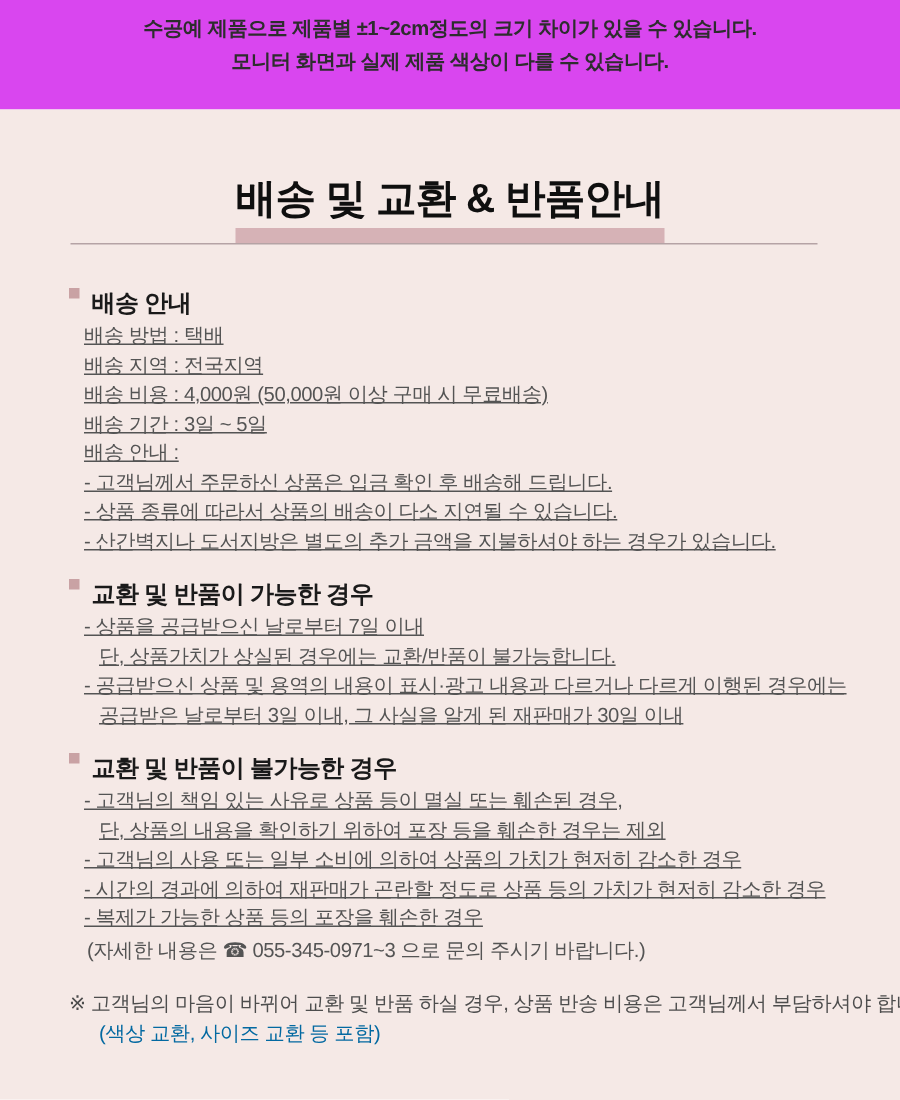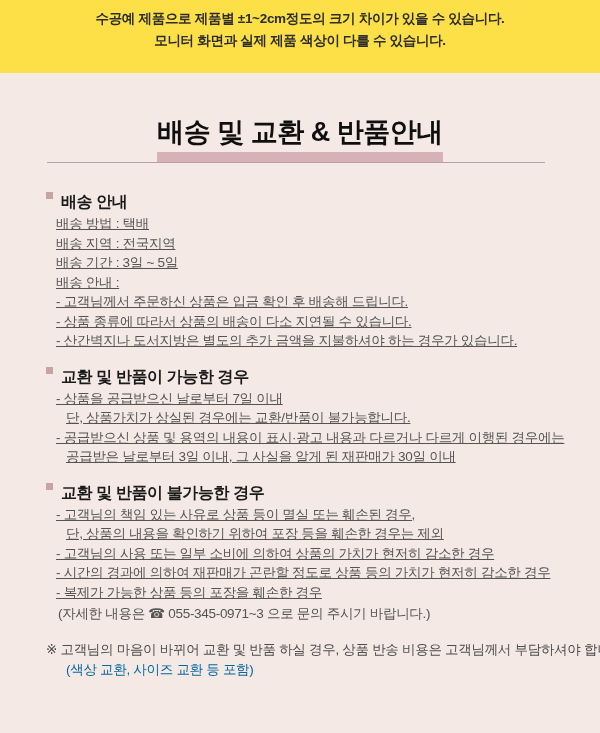--- a/index.html
+++ b/index.html
@@ -5,21 +5,21 @@
   * { margin: 0; padding: 0; box-sizing: border-box; }
   html, body { width: 600px; }
   body {
     font-family: "Liberation Sans", "DejaVu Sans", sans-serif;
     background: #ffffff;
     width: 600px;
     height: 733px;
     overflow: hidden;
   }
   .top-notice {
-    background: #fde047;
+    background: #d946ef;
     height: 73px;
     padding-top: 8px;
     text-align: center;
   }
   .top-notice .notice-line {
     font-size: 13.5px;
     font-weight: 700;
     color: #2d2d2d;
     line-height: 22px;
     letter-spacing: -0.3px;
@@ -135,20 +135,21 @@
 
   <div class="content">
 
     <div class="section">
       <div class="section-heading">
         <span class="bullet-square"></span>
         <span class="heading-text">배송 안내</span>
       </div>
       <div class="body-line">배송 방법 : 택배</div>
       <div class="body-line">배송 지역 : 전국지역</div>
+      <div class="body-line">배송 비용 : 4,000원 (50,000원 이상 구매 시 무료배송)</div>
       <div class="body-line">배송 기간 : 3일 ~ 5일</div>
       <div class="body-line">배송 안내 :</div>
       <div class="body-line">- 고객님께서 주문하신 상품은 입금 확인 후 배송해 드립니다.</div>
       <div class="body-line">- 상품 종류에 따라서 상품의 배송이 다소 지연될 수 있습니다.</div>
       <div class="body-line">- 산간벽지나 도서지방은 별도의 추가 금액을 지불하셔야 하는 경우가 있습니다.</div>
     </div>
 
     <div class="section">
       <div class="section-heading">
         <span class="bullet-square"></span>

